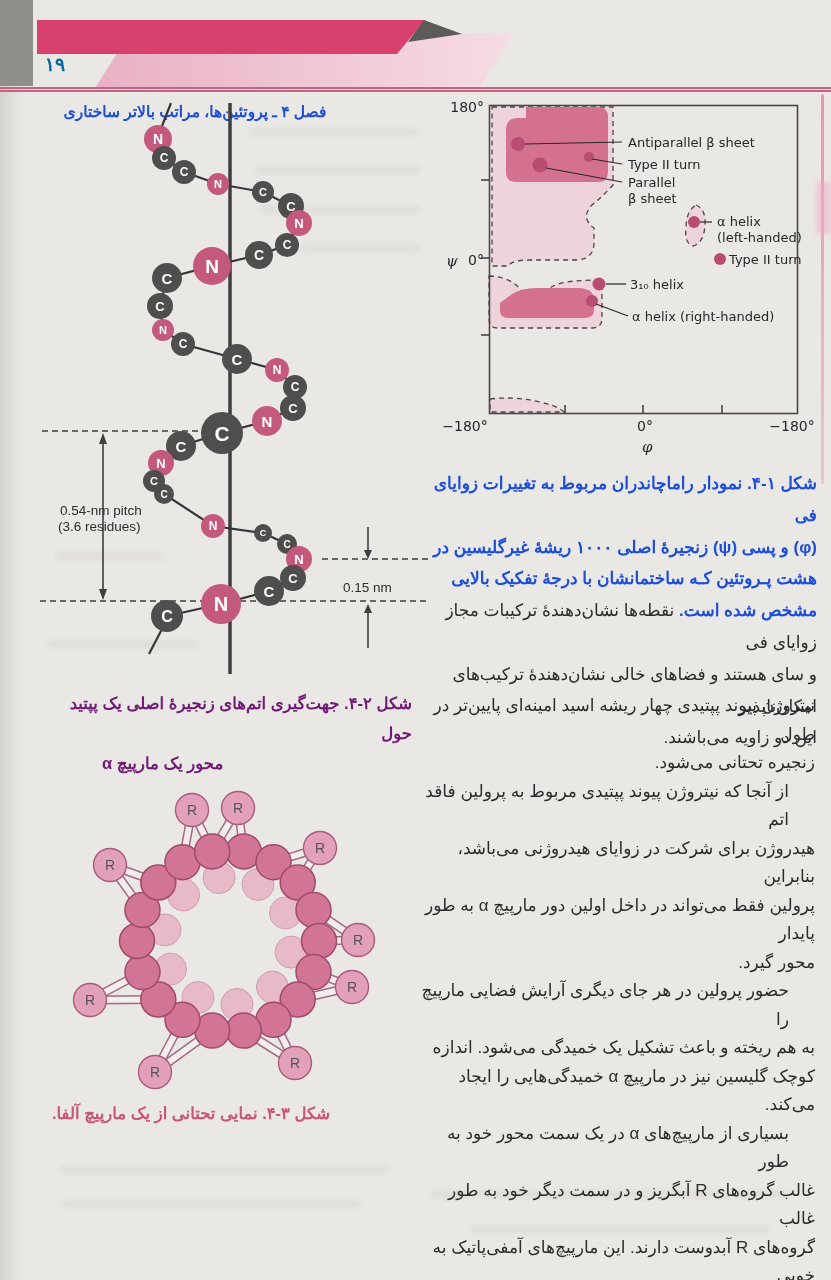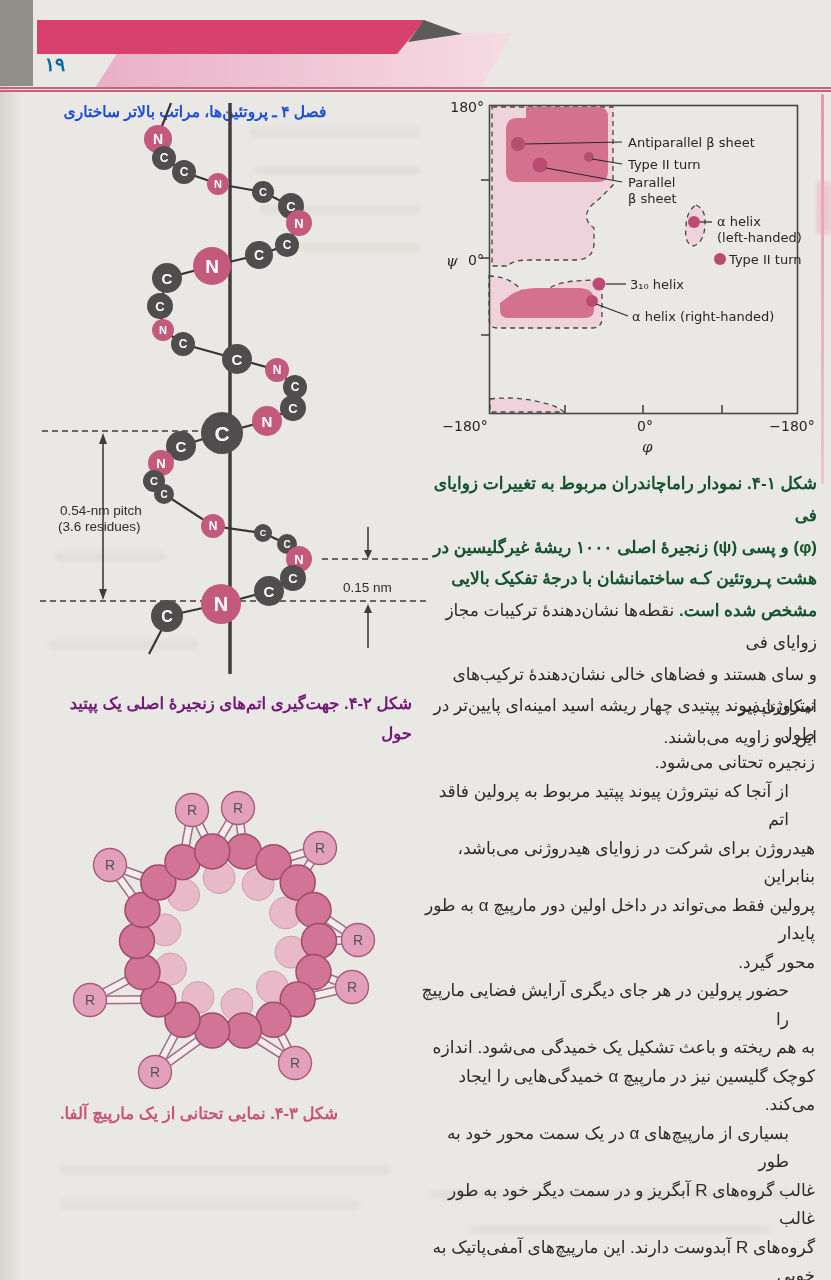--- a/index.html
+++ b/index.html
@@ -30,26 +30,26 @@
         border-top:2px solid #c9617f;border-bottom:2px solid #c9617f;box-sizing:border-box;}
   
   .fig-svg{position:absolute;}
   .plot-label{font-family:"DejaVu Sans",sans-serif;font-size:13px;fill:#29262a;}
   .axis-label{font-family:"DejaVu Sans",sans-serif;font-size:14px;fill:#29262a;}
   .greek-axis{font-family:"DejaVu Serif",serif;font-style:italic;font-size:15px;fill:#29262a;}
   .meas-label{font-family:"Liberation Sans",sans-serif;font-size:13.5px;fill:#2e2c2e;}
   
   .caption1{position:absolute;left:420px;top:468px;width:397px;direction:rtl;text-align:right;
         font-size:17px;line-height:31.8px;}
-  .caption1 .pink{color:#14532d;font-weight:700;}
+  .caption1 .pink{color:#1d4ed8;font-weight:700;}
   .caption1 .black{color:#2b2b2b;font-weight:400;}
   .caption2{position:absolute;left:50px;top:688px;width:362px;direction:rtl;text-align:right;
         font-size:16.5px;line-height:30px;color:#701a75;font-weight:700;}
   .caption2 .line2{text-align:left;padding-left:52px;}
-  .caption3{position:absolute;left:52px;top:1104px;width:286px;direction:rtl;text-align:right;
+  .caption3{position:absolute;left:44px;top:1104px;width:286px;direction:rtl;text-align:right;
         font-size:16.5px;color:#c9557a;font-weight:700;}
   .body-text{position:absolute;left:419px;top:692px;width:396px;direction:rtl;text-align:right;
         font-size:17px;line-height:28.5px;color:#2b2b2b;}
   .body-text .indent{padding-right:26px;}
 </style>
 </head>
 <body>
 
 <div class="page">
 
@@ -237,20 +237,21 @@
     <div class="pink">شکل ۱-۴. نمودار راماچاندران مربوط به تغییرات زوایای فی</div>
     <div class="pink">(φ) و پسی (ψ) زنجیرهٔ اصلی ۱۰۰۰ ریشهٔ غیرگلیسین در</div>
     <div class="pink">هشت پـروتئین کـه ساختمانشان با درجهٔ تفکیک بالایی</div>
     <div><span class="pink">مشخص شده است.</span><span class="black"> نقطه‌ها نشان‌دهندهٔ ترکیبات مجاز زوایای فی</span></div>
     <div class="black">و سای هستند و فضاهای خالی نشان‌دهندهٔ ترکیب‌های امکان‌ناپذیر</div>
     <div class="black">این دو زاویه می‌باشند.</div>
   </div>
 
   <div class="caption2">
     <div>شکل ۲-۴. جهت‌گیری اتم‌های زنجیرهٔ اصلی یک پپتید حول</div>
+    <div class="line2">محور یک مارپیچ α</div>
   </div>
 
   <svg id="fig3-svg" class="fig-svg" style="left:55px;top:775px" width="370" height="330" viewBox="55 775 370 330">
     <g id="fig3-inner">
         <circle cx="258.04618001829704" cy="884.4913540570287" r="16" fill="#e8bac9" stroke="#cf9cb0" stroke-width="1"></circle>
         <circle cx="285.5228189631467" cy="912.9442466054991" r="16" fill="#e8bac9" stroke="#cf9cb0" stroke-width="1"></circle>
         <circle cx="291.0276961927813" cy="952.1134833706835" r="16" fill="#e8bac9" stroke="#cf9cb0" stroke-width="1"></circle>
         <circle cx="272.4581357093758" cy="987.0377472216737" r="16" fill="#e8bac9" stroke="#cf9cb0" stroke-width="1"></circle>
         <circle cx="236.9070784614442" cy="1004.3771563994605" r="16" fill="#e8bac9" stroke="#cf9cb0" stroke-width="1"></circle>
         <circle cx="197.95381998170302" cy="997.5086459429714" r="16" fill="#e8bac9" stroke="#cf9cb0" stroke-width="1"></circle>
@@ -337,21 +338,21 @@
         <circle cx="155" cy="1072" r="16.5" fill="#e2a0ba" stroke="#aa5a79" stroke-width="1.4"></circle>
         <text x="155" y="1072" text-anchor="middle" dominant-baseline="central" fill="#55525a" font-family="&quot;Liberation Sans&quot;,sans-serif" font-size="14">R</text>
       </g>
   </svg>
 
   <div class="caption3">شکل ۳-۴. نمایی تحتانی از یک مارپیچ آلفا.</div>
 
   <div class="body-text" id="body-lines">
       <div class="">نیتروژن پیوند پپتیدی چهار ریشه اسید امینه‌ای پایین‌تر در طول</div>
       <div class="">زنجیره تحتانی می‌شود.</div>
-      <div class="indent">از آنجا که نیتروژن پیوند پپتید مربوط به پرولین فاقد اتم</div>
+      <div class="indent">از آنجا که نیتروژن پیوند پپتیدی مربوط به پرولین فاقد اتم</div>
       <div class="">هیدروژن برای شرکت در زوایای هیدروژنی می‌باشد، بنابراین</div>
       <div class="">پرولین فقط می‌تواند در داخل اولین دور مارپیچ α به طور پایدار</div>
       <div class="">محور گیرد.</div>
       <div class="indent">حضور پرولین در هر جای دیگری آرایش فضایی مارپیچ را</div>
       <div class="">به هم ریخته و باعث تشکیل یک خمیدگی می‌شود. اندازه</div>
       <div class="">کوچک گلیسین نیز در مارپیچ α خمیدگی‌هایی را ایجاد می‌کند.</div>
       <div class="indent">بسیاری از مارپیچ‌های α در یک سمت محور خود به طور</div>
       <div class="">غالب گروه‌های R آبگریز و در سمت دیگر خود به طور غالب</div>
       <div class="">گروه‌های R آبدوست دارند. این مارپیچ‌های آمفی‌پاتیک به خوبی</div>
     </div>

